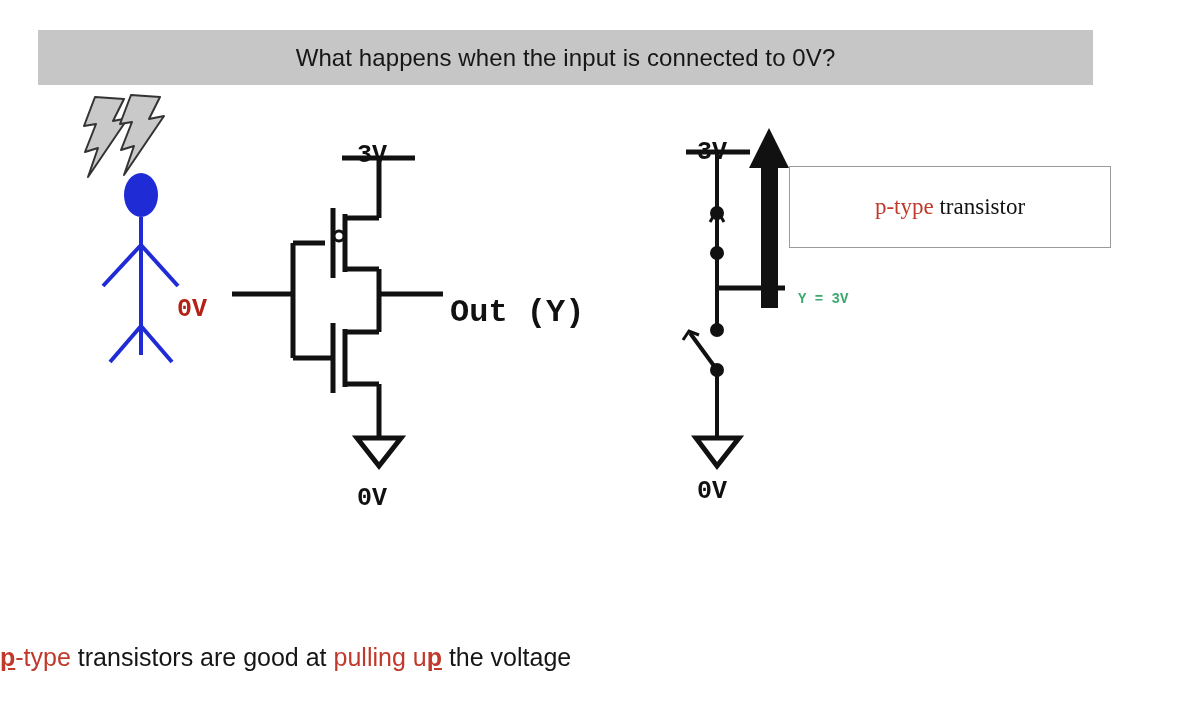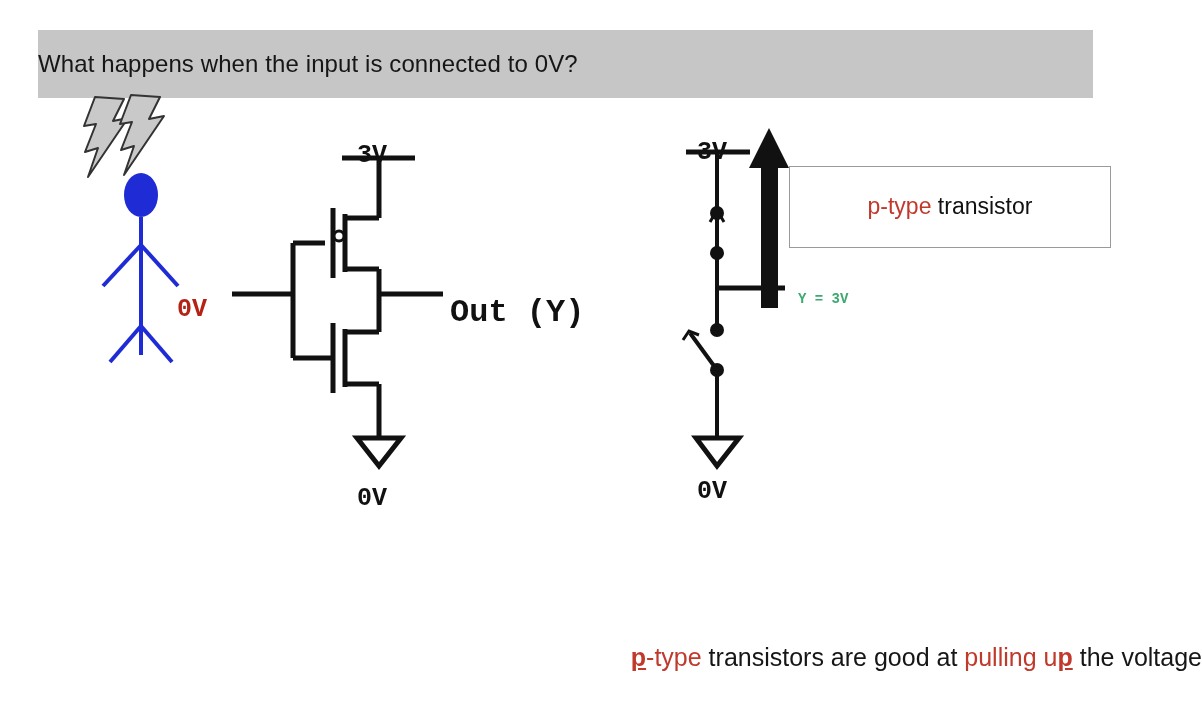--- a/index.html
+++ b/index.html
@@ -15,24 +15,25 @@
     font-family: "Liberation Sans", sans-serif;
     color: #1a1a1a;
   }
 
   
   #title-bar {
     position: absolute;
     left: 38px;
     top: 30px;
     width: 1055px;
-    height: 68px;
+    height: 55px;
     background: #c6c6c6;
     display: flex;
     align-items: center;
+    justify-content: center;
   }
   #title-text {
     font-size: 24px;
     font-weight: 400;
     color: #161616;
     letter-spacing: 0.1px;
     white-space: nowrap;
   }
 
   
@@ -71,32 +72,33 @@
     width: 320px;
     height: 80px;
     background: #ffffff;
     border: 1px solid #9a9a9a;
     display: flex;
     flex-direction: column;
     align-items: center;
     justify-content: center;
     font-size: 23px;
     line-height: 1.28;
+    font-family: Liberation Serif, serif;
   }
   #callout-line-1 { color: #111; }
   #callout-line-2 { color: #111; }
   .red-word { color: #c0392b; }
 
   
   #caption {
     position: absolute;
     left: 0;
     top: 643px;
     width: 1202px;
-    text-align: right;
+    text-align: left;
     font-size: 25px;
     color: #161616;
     white-space: nowrap;
   }
   #caption .cap-red { color: #c0392b; }
   #caption .cap-key {
     color: #c0392b;
     font-weight: bold;
     text-decoration: underline;
     text-underline-offset: 2px;

